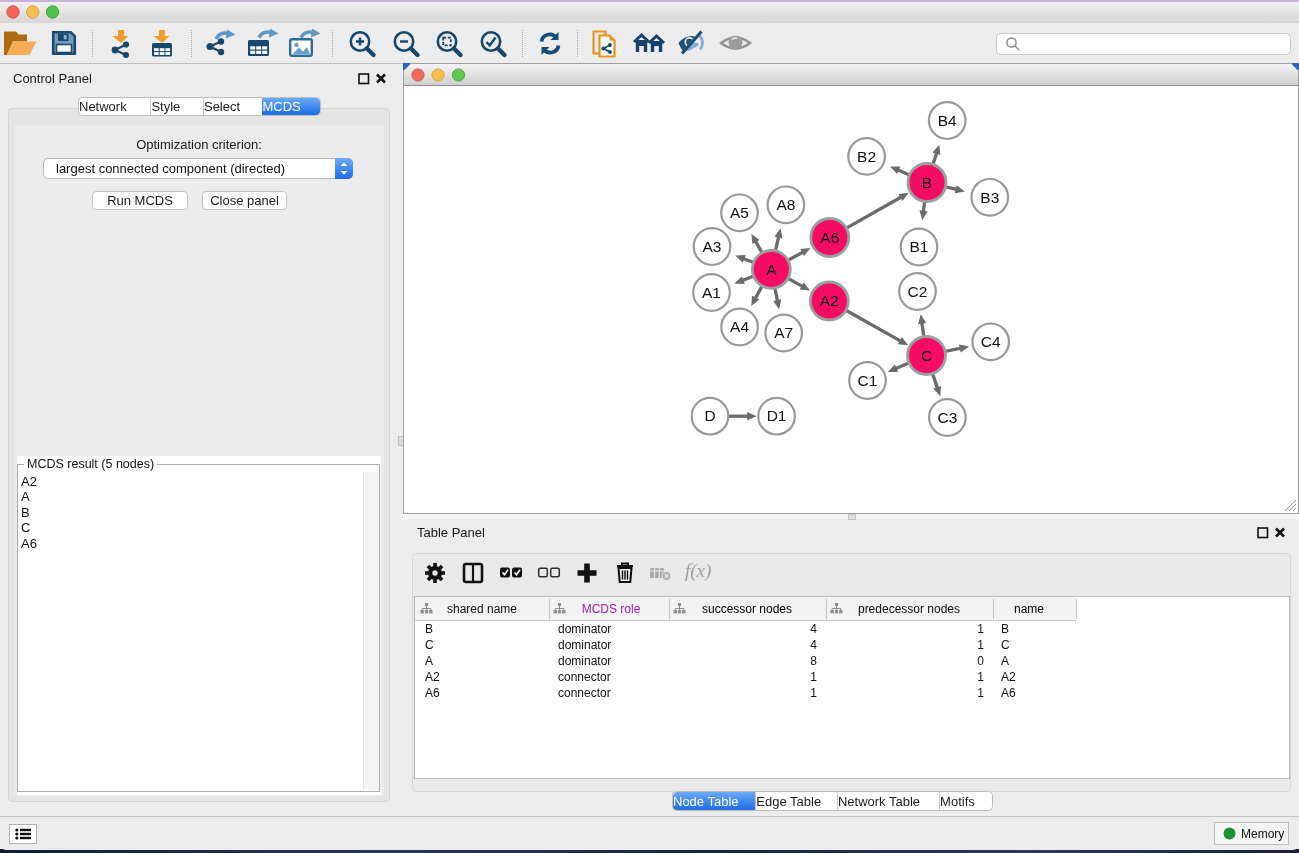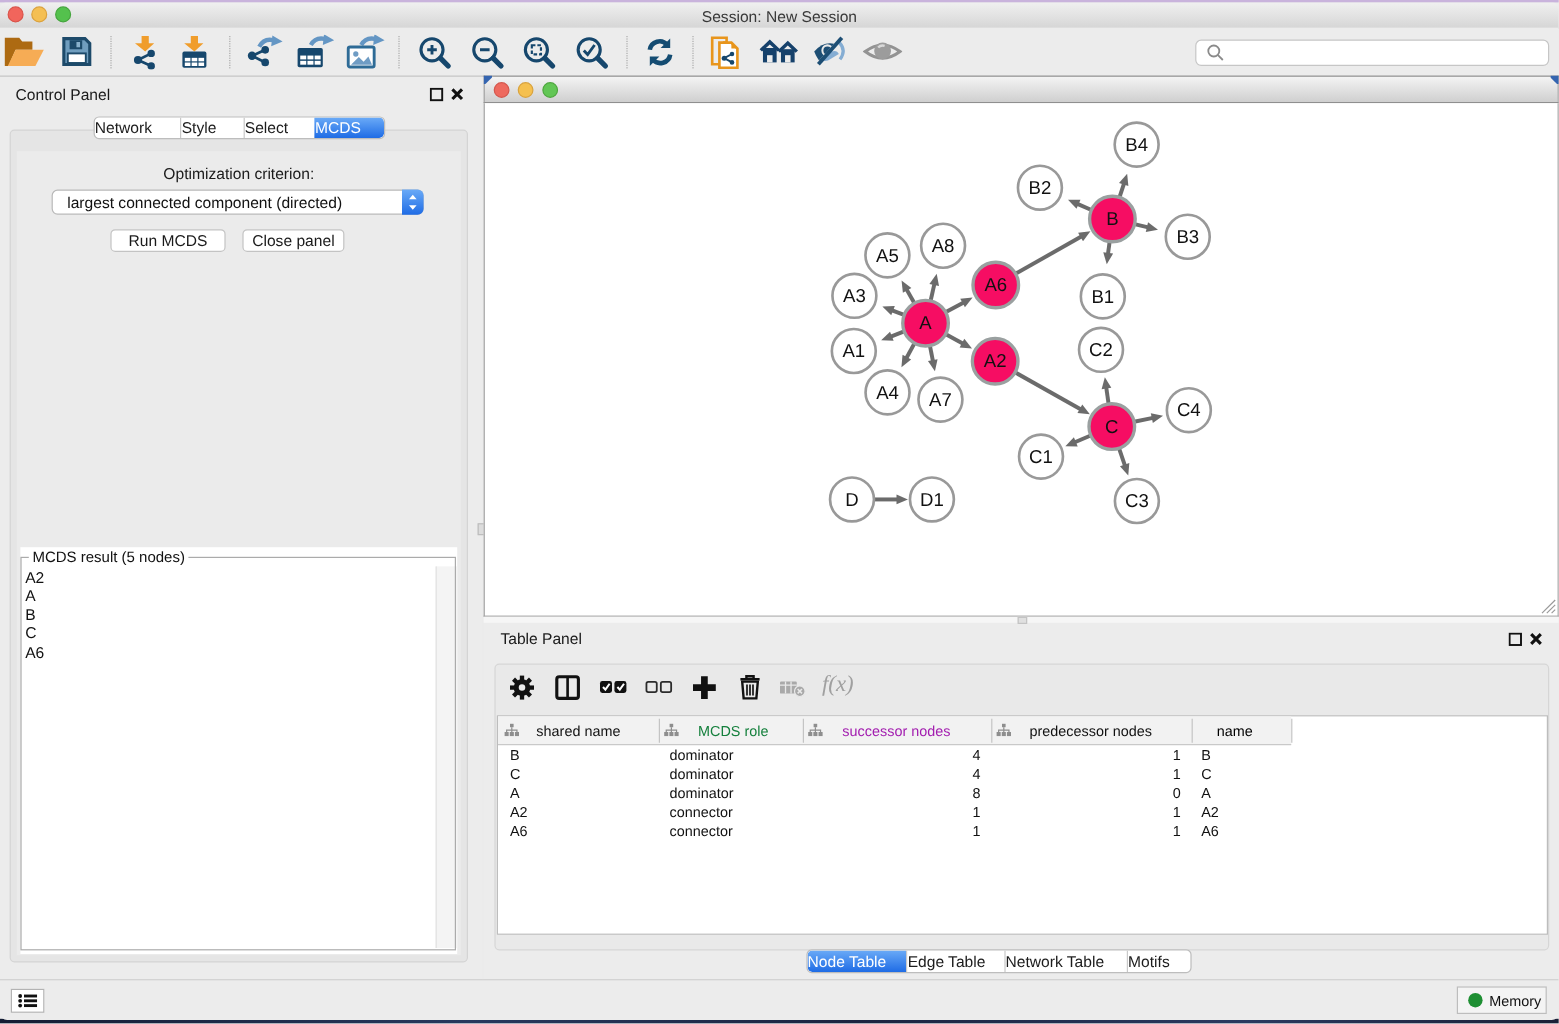--- a/index.html
+++ b/index.html
@@ -18,21 +18,20 @@
 .seg div.sel{background:linear-gradient(#6aaaf7,#1f6ce5);color:#fff;border-left:none}
 </style></head><body>
 
 <div class="abs" style="left:0;top:0;width:1299px;height:2px;background:#c9b3dc"></div>
 <div class="abs" style="left:0;top:2px;width:1299px;height:21px;background:linear-gradient(#f0f0f0,#d6d6d6);border-bottom:1px solid #adadad;border-radius:5px 5px 0 0">
  <svg width="70" height="22" style="position:absolute;left:0;top:0">
   <circle cx="13" cy="10" r="6.2" fill="#f1655c" stroke="#da544b" stroke-width="1"></circle>
   <circle cx="32.7" cy="10" r="6.2" fill="#f4bf53" stroke="#dba23e" stroke-width="1"></circle>
   <circle cx="52.6" cy="10" r="6.2" fill="#54c14d" stroke="#46a53e" stroke-width="1"></circle>
  </svg>
- <div style="position:absolute;left:0;width:100%;top:4px;text-align:center;font-size:13px;color:#383838">Session: New Session</div>
 </div>
 
 <div class="abs" style="left:0;top:23px;width:1299px;height:40px;background:#ececec;border-bottom:1px solid #bfbfbf"></div>
 <div class="sep" style="left:92px"></div>
 <div class="sep" style="left:191px"></div>
 <div class="sep" style="left:332px"></div>
 <div class="sep" style="left:522px"></div>
 <div class="sep" style="left:577px"></div>
 
 <svg class="ic" style="left:3px" width="36" height="28" viewBox="0 0 36 28">
@@ -371,22 +370,22 @@
 </svg>
 <div class="abs" style="left:685px;top:560px;font-family:'Liberation Serif',serif;font-style:italic;font-size:19px;color:#a0a0a0">f(x)</div>
 
 <div class="abs" style="left:414px;top:596px;width:876px;height:183px;background:#fff;border:1px solid #bdbdbd;box-sizing:border-box"></div>
 <div class="abs" style="left:415px;top:597px;width:661px;height:24px;background:#f2f2f2;border-bottom:1px solid #c9c9c9;box-sizing:border-box"></div>
 <svg class="abs" style="left:415px;top:597px" width="875px" height="24">
  <path d="M134.5 2 V22 M254.5 2 V22 M411.5 2 V22 M578.5 2 V22 M661.5 2 V22" stroke="#c4c4c4" stroke-width="1"></path>
 </svg>
 
 <div class="abs" style="left:425px;top:602px;width:114px;text-align:center;font-size:12px;color:#111">shared name</div>
-<div class="abs" style="left:560px;top:602px;width:102px;text-align:center;font-size:12px;color:#15803d">MCDS role</div>
-<div class="abs" style="left:685px;top:602px;width:124px;text-align:center;font-size:12px;color:#a21caf">successor nodes</div>
+<div class="abs" style="left:560px;top:602px;width:102px;text-align:center;font-size:12px;color:#a21caf">MCDS role</div>
+<div class="abs" style="left:685px;top:602px;width:124px;text-align:center;font-size:12px;color:#000000">successor nodes</div>
 <div class="abs" style="left:845px;top:602px;width:128px;text-align:center;font-size:12px;color:#111">predecessor nodes</div>
 <div class="abs" style="left:993px;top:602px;width:72px;text-align:center;font-size:12px;color:#000000">name</div>
 
 <svg class="abs" style="left:420px;top:603px" width="13" height="12" viewBox="0 0 13 12">
     <g fill="#8e8e8e">
       <rect x="5" y="0" width="3" height="3"></rect>
       <rect x="0.5" y="7" width="3.4" height="3.4"></rect>
       <rect x="4.8" y="7" width="3.4" height="3.4"></rect>
       <rect x="9.1" y="7" width="3.4" height="3.4"></rect>
       <path d="M6.5 3 v2.5 M2.2 7 v-1.5 h8.6 V7 M6.5 5 v2" stroke="#8e8e8e" fill="none" stroke-width="1"></path>

